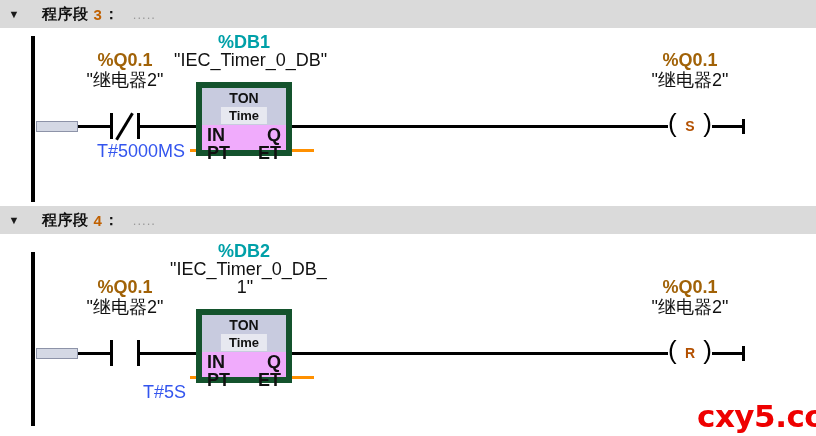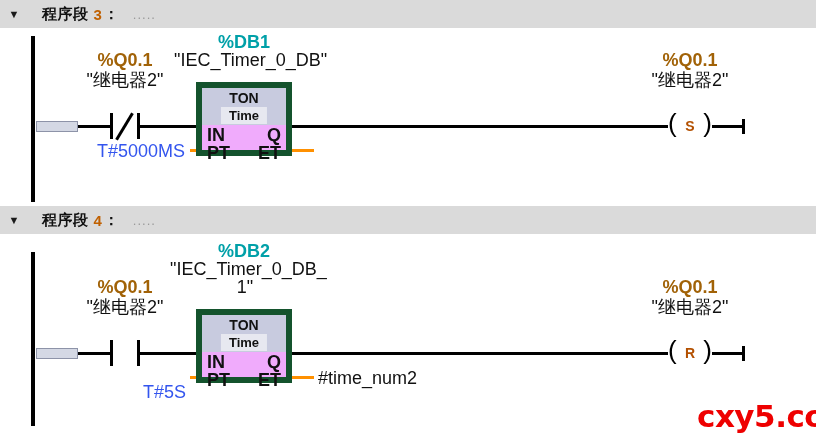--- a/index.html
+++ b/index.html
@@ -336,21 +336,20 @@
     <div class="pin pin-r" style="top:55px;">ET</div>
   </div>
 
   <div class="lbl lbl-db" style="left:194px; top:7px; width:100px;">%DB2</div>
   <div class="lbl lbl-dbname" style="left:170px; top:25px; width:150px;">"IEC_Timer_0_DB_</div>
   <div class="lbl lbl-dbname" style="left:170px; top:43px; width:150px;">1"</div>
 
   <div class="wire" style="left:292px; top:118px; width:376px;"></div>
 
   <div class="wire-orange" style="left:292px; top:142px; width:22px;"></div>
-  <div class="lbl lbl-var" style="left:318px; top:134px; width:140px; text-align:left;">#time_num2</div>
 
   <div class="coil" style="left:668px; top:105px;">
     <span class="paren l">(</span>
     <span class="letter">R</span>
     <span class="paren r">)</span>
   </div>
   <div class="lbl lbl-addr" style="left:640px; top:43px; width:100px;">%Q0.1</div>
   <div class="lbl lbl-sym" style="left:640px; top:61px; width:100px;">"继电器2"</div>
 
   <div class="wire" style="left:712px; top:118px; width:32px;"></div>

